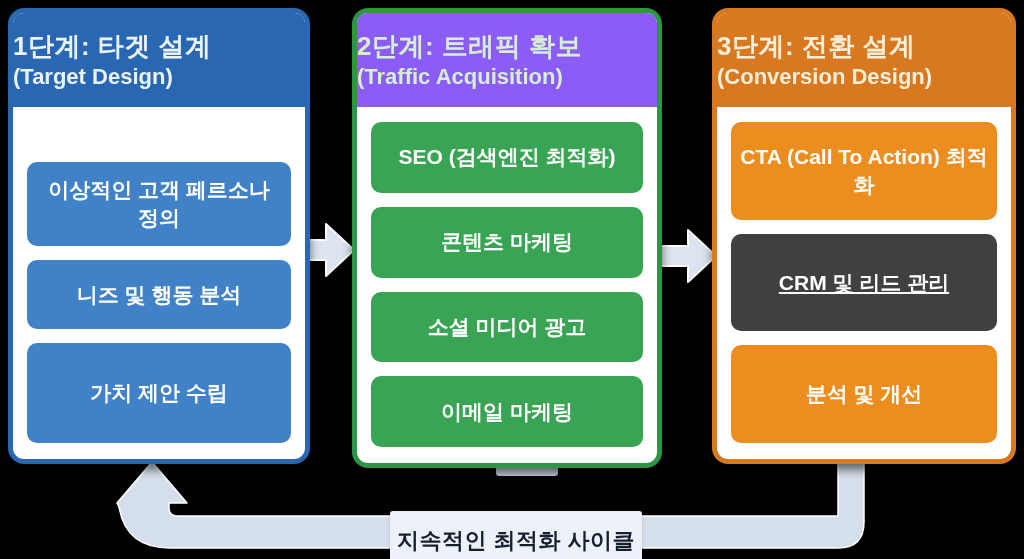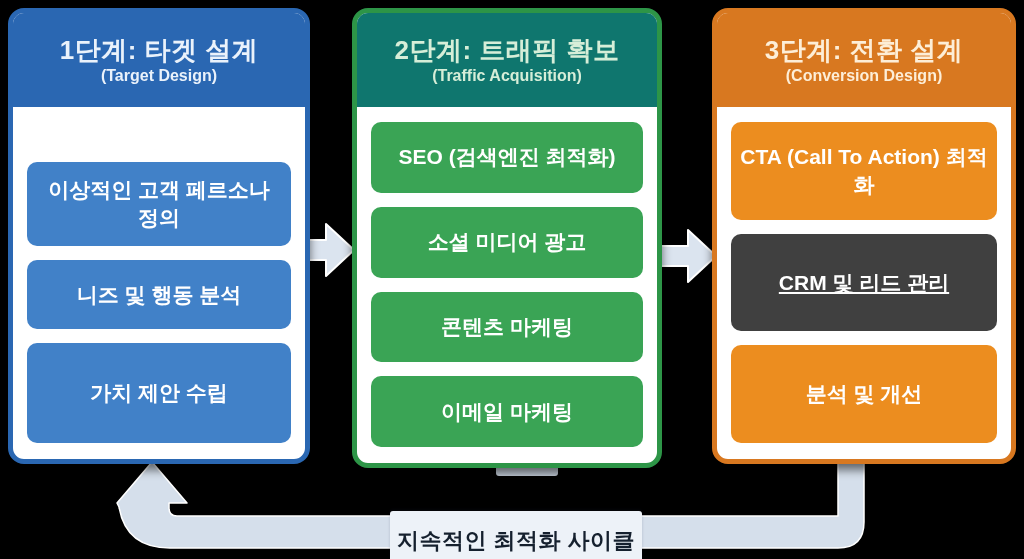--- a/index.html
+++ b/index.html
@@ -13,25 +13,25 @@
     position:absolute; top:8px; box-sizing:border-box;
     background:#fff; border:5px solid #888; border-radius:16px;
     overflow:hidden; display:flex; flex-direction:column; z-index:2;
     box-shadow:0 6px 10px rgba(0,0,0,0.55);
   }
   #stage-1 { left:8px;  width:302px; height:456px; }
   #stage-2 { left:352px; width:310px; height:460px; }
   #stage-3 { left:712px; width:304px; height:456px; }
   .stage-header {
     height:94px; flex:0 0 auto;
-    display:flex; flex-direction:column; align-items:center; justify-content:center;
+    display:flex; flex-direction:column; align-items:flex-start; justify-content:center;
     text-align:center; line-height:1.25;
   }
   .title-ko { font-size:26px; letter-spacing:0.5px; }
-  .title-en { font-size:16px; }
+  .title-en { font-size:22px; }
   .stage-body {
     flex:1; display:flex; flex-direction:column;
     padding:15px 14px 16px 14px; gap:14px;
   }
   .stage-item {
     border-radius:10px; color:#ffffff; font-size:21px;
     display:flex; align-items:center; justify-content:center;
     text-align:center; padding:4px 8px; box-sizing:border-box;
   }
   .flex-eq  { flex:1 1 0; }
@@ -59,28 +59,28 @@
       <div class="title-en">(Target Design)</div>
     </header>
     <div class="stage-body">
       <div class="stage-item s1-i0" style="background-color: rgb(65, 129, 200);">이상적인 고객 페르소나 정의</div>
       <div class="stage-item s1-i1" style="background-color: rgb(65, 129, 200);">니즈 및 행동 분석</div>
       <div class="stage-item s1-i2" style="background-color: rgb(65, 129, 200);">가치 제안 수립</div>
     </div>
   </section>
 
   <section class="stage-card" id="stage-2" style="border-color: rgb(45, 149, 71);">
-    <header class="stage-header" style="background-color: #0f766e; color: rgb(214, 238, 216);">
+    <header class="stage-header" style="background-color: #8b5cf6; color: rgb(214, 238, 216);">
       <div class="title-ko">2단계: 트래픽 확보</div>
       <div class="title-en">(Traffic Acquisition)</div>
     </header>
     <div class="stage-body">
       <div class="stage-item flex-eq" style="background-color: rgb(58, 164, 85);">SEO (검색엔진 최적화)</div>
+      <div class="stage-item flex-eq" style="background-color: rgb(58, 164, 85);">콘텐츠 마케팅</div>
       <div class="stage-item flex-eq" style="background-color: rgb(58, 164, 85);">소셜 미디어 광고</div>
-      <div class="stage-item flex-eq" style="background-color: rgb(58, 164, 85);">콘텐츠 마케팅</div>
       <div class="stage-item flex-eq" style="background-color: rgb(58, 164, 85);">이메일 마케팅</div>
     </div>
   </section>
 
   <section class="stage-card" id="stage-3" style="border-color: rgb(216, 120, 32);">
     <header class="stage-header" style="background-color: rgb(216, 120, 32); color: rgb(253, 238, 215);">
       <div class="title-ko">3단계: 전환 설계</div>
       <div class="title-en">(Conversion Design)</div>
     </header>
     <div class="stage-body">

